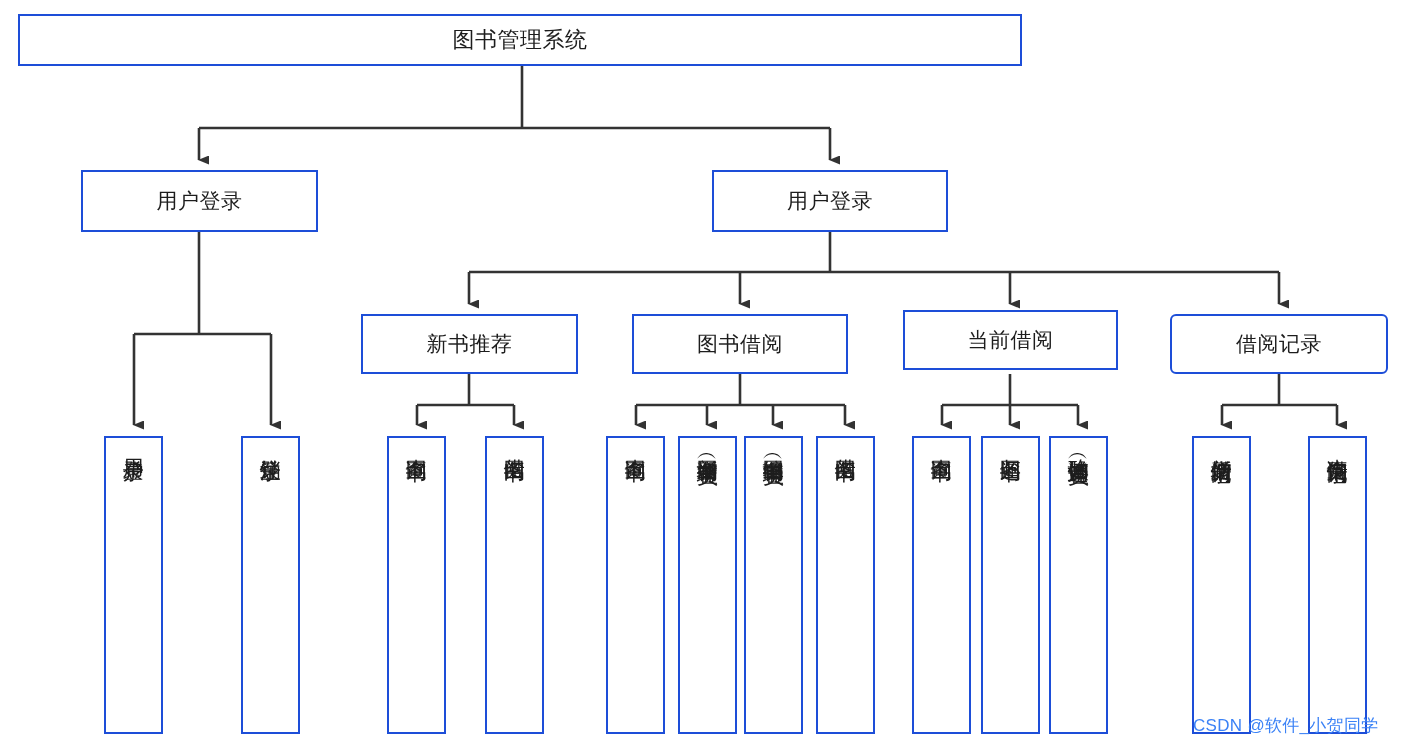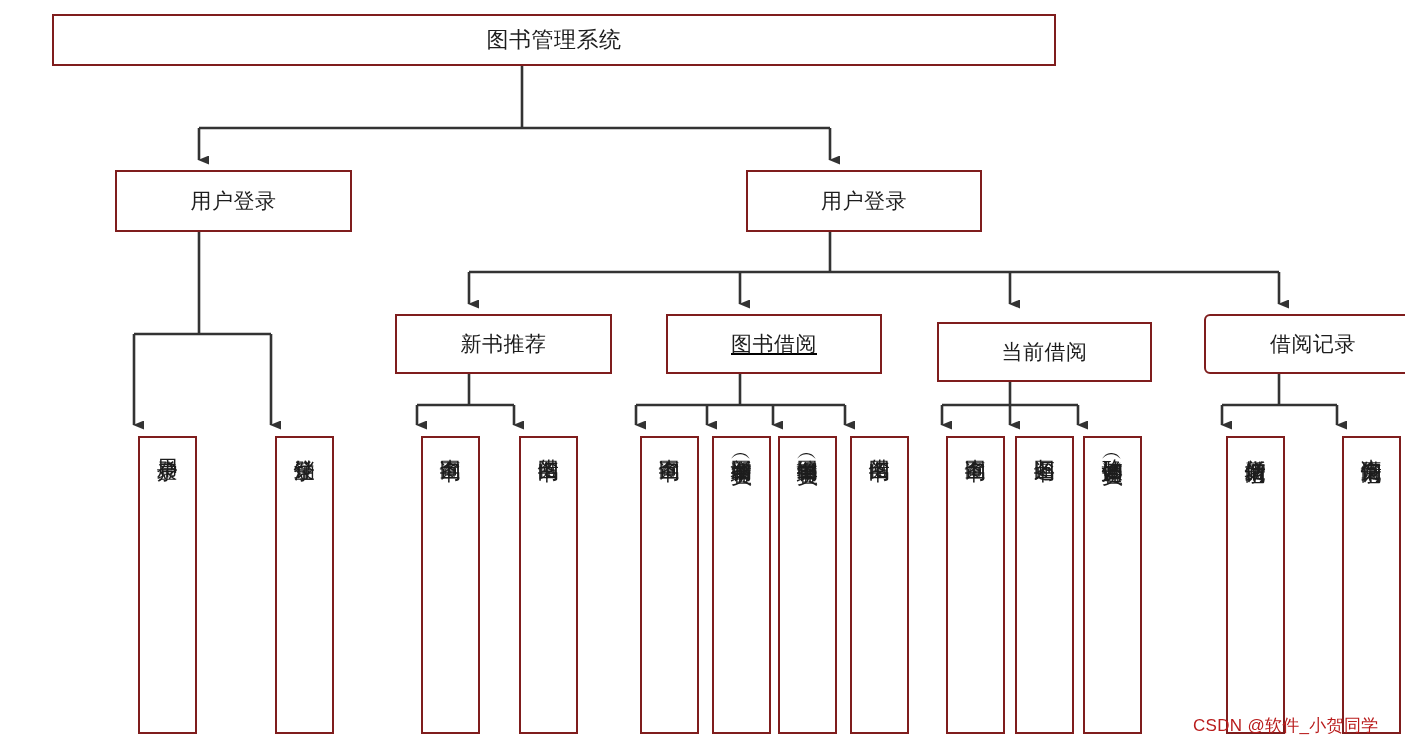--- a/index.html
+++ b/index.html
@@ -22,27 +22,26 @@
   svg.canvas {
     position: absolute;
     left: 0;
     top: 0;
     width: 1405px;
     height: 747px;
   }
   .node-box {
     position: absolute;
     box-sizing: border-box;
-    border: 2px solid #7f1d1d;
+    border: 2px solid #1d4ed8;
     background: #ffffff;
     display: flex;
     align-items: center;
     justify-content: center;
     overflow: hidden;
-    margin-left: 34px;
   }
   .node-label-h {
     font-size: 21px;
     color: #1d1d1d;
     line-height: 1.2;
     white-space: nowrap;
     letter-spacing: 0.5px;
   }
   .node-box.root .node-label-h {
     font-size: 22px;
@@ -59,21 +58,21 @@
     color: #1d1d1d;
     line-height: 1.32;
     letter-spacing: 1px;
     white-space: nowrap;
   }
   .watermark {
     position: absolute;
     left: 1193px;
     top: 714px;
     font-size: 17px;
-    color: #b91c1c;
+    color: #3b82f6;
     white-space: nowrap;
     letter-spacing: 0.3px;
   }
 </style>
 </head>
 <body>
 
 <div id="diagram-root">
 
   <svg class="canvas" viewBox="0 0 1405 747" xmlns="http://www.w3.org/2000/svg">
@@ -133,24 +132,24 @@
   <div class="node-box" style="left:81px; top:170px; width:237px; height:62px;">
     <span class="node-label-h">用户登录</span>
   </div>
   <div class="node-box" style="left:712px; top:170px; width:236px; height:62px;">
     <span class="node-label-h">用户登录</span>
   </div>
 
   <div class="node-box" style="left:361px; top:314px; width:217px; height:60px;">
     <span class="node-label-h">新书推荐</span>
   </div>
-  <div class="node-box" style="left:632px; top:314px; width:216px; height:60px;text-decoration:underline;">
+  <div class="node-box" style="left:632px; top:314px; width:216px; height:60px;">
     <span class="node-label-h">图书借阅</span>
   </div>
-  <div class="node-box" style="left:903px; top:322px; width:215px; height:60px;">
+  <div class="node-box" style="left:903px; top:310px; width:215px; height:60px;">
     <span class="node-label-h">当前借阅</span>
   </div>
   <div class="node-box" style="left:1170px; top:314px; width:218px; height:60px;border-radius:6px;">
     <span class="node-label-h">借阅记录</span>
   </div>
 
   <div class="node-box vertical" style="left:104px; top:436px; width:59px; height:298px;">
     <span class="node-label-v">用户登录</span>
   </div>
   <div class="node-box vertical" style="left:241px; top:436px; width:59px; height:298px;">

